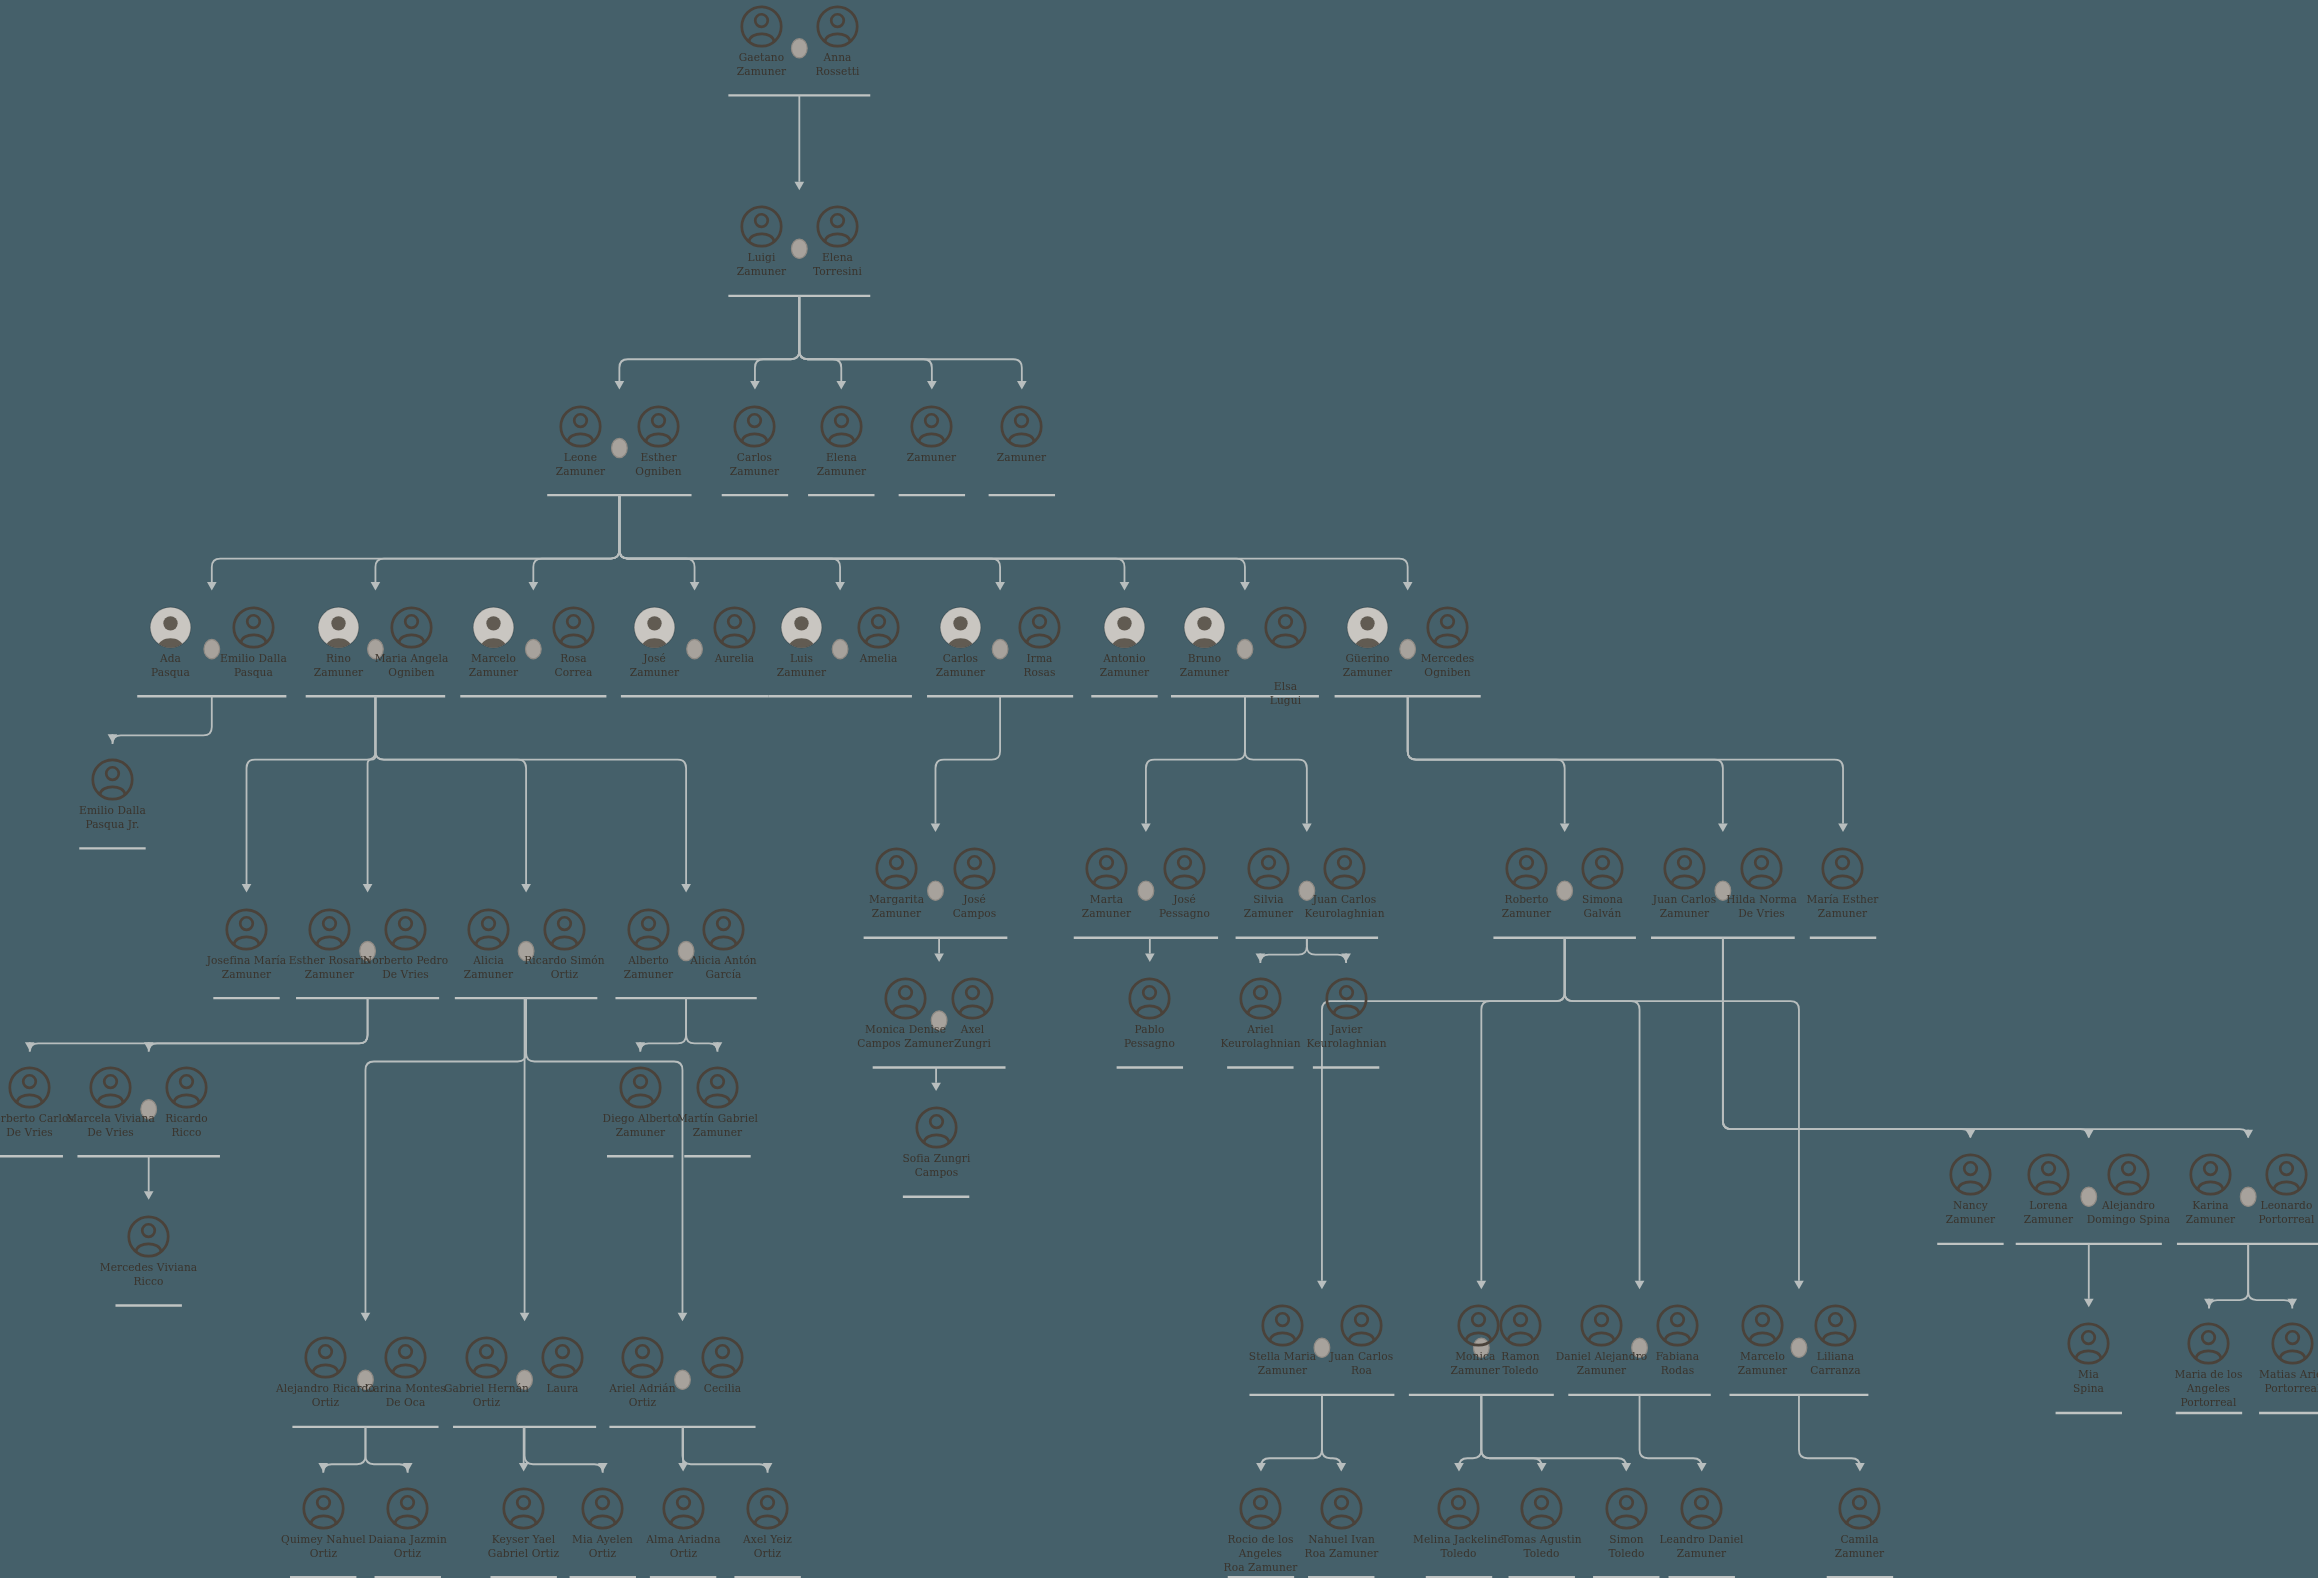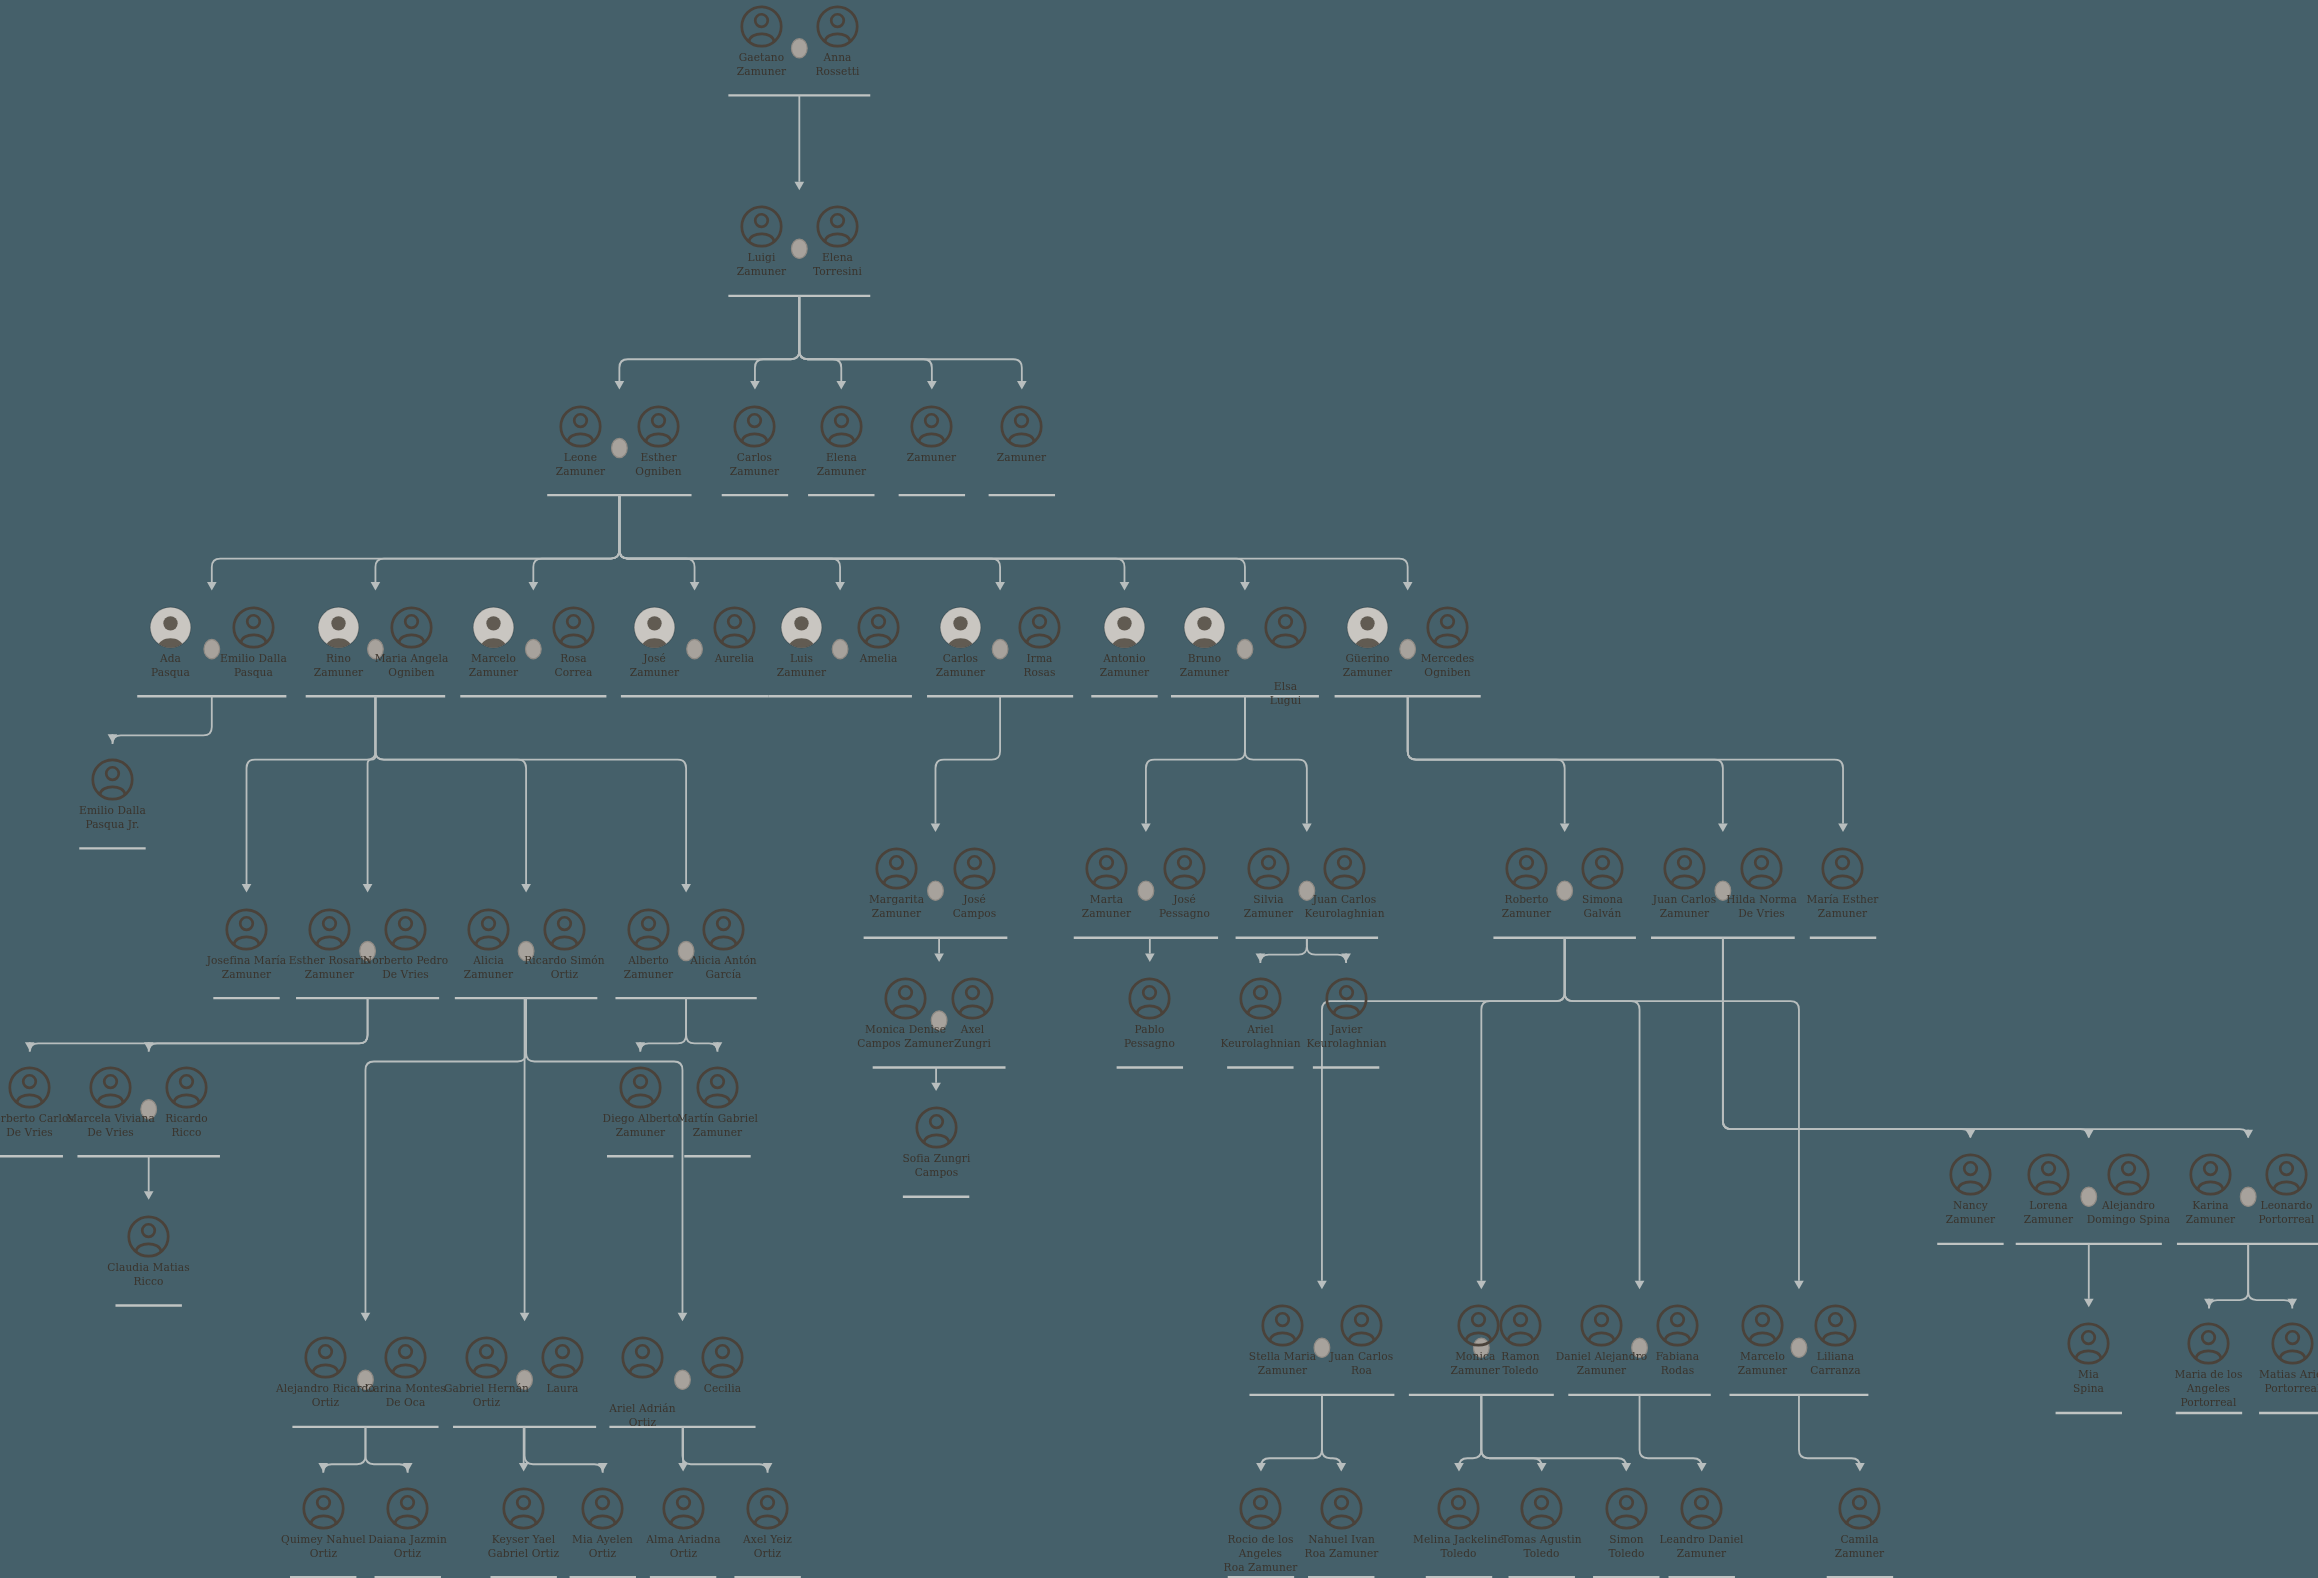--- a/index.html
+++ b/index.html
@@ -860,21 +860,21 @@
         </svg>
         <div class="pname" style="color:#3a342d">Leonardo
 Portorreal</div>
       </div>
       <div class="person" style="left: 91px; top: 1215px;">
         <svg class="avatar" width="43" height="43" viewBox="0 0 72 72">
           <circle cx="36" cy="36" r="33" fill="none" stroke="#4a423a" stroke-width="4.5"></circle>
           <circle cx="36" cy="26" r="10.5" fill="none" stroke="#4a423a" stroke-width="4.5"></circle>
           <path d="M 15 61 C 17 44 55 44 57 61" fill="none" stroke="#4a423a" stroke-width="4.5" stroke-linecap="round"></path>
         </svg>
-        <div class="pname" style="color:#3a342d">Claudia Matias
+        <div class="pname" style="color:#3a342d">Mercedes Viviana
 Ricco</div>
       </div>
       <div class="person" style="left: 1225px; top: 1304px;">
         <svg class="avatar" width="43" height="43" viewBox="0 0 72 72">
           <circle cx="36" cy="36" r="33" fill="none" stroke="#4a423a" stroke-width="4.5"></circle>
           <circle cx="36" cy="26" r="10.5" fill="none" stroke="#4a423a" stroke-width="4.5"></circle>
           <path d="M 15 61 C 17 44 55 44 57 61" fill="none" stroke="#4a423a" stroke-width="4.5" stroke-linecap="round"></path>
         </svg>
         <div class="pname" style="color:#3a342d">Stella Maria
 Zamuner</div>
@@ -998,21 +998,21 @@
 Ortiz</div>
       </div>
       <div class="person" style="left: 505px; top: 1336px;">
         <svg class="avatar" width="43" height="43" viewBox="0 0 72 72">
           <circle cx="36" cy="36" r="33" fill="none" stroke="#4a423a" stroke-width="4.5"></circle>
           <circle cx="36" cy="26" r="10.5" fill="none" stroke="#4a423a" stroke-width="4.5"></circle>
           <path d="M 15 61 C 17 44 55 44 57 61" fill="none" stroke="#4a423a" stroke-width="4.5" stroke-linecap="round"></path>
         </svg>
         <div class="pname" style="color:#3a342d">Laura</div>
       </div>
-      <div class="person" style="left: 585px; top: 1336px; gap: 20px;">
+      <div class="person" style="left: 585px; top: 1336px;">
         <svg class="avatar" width="43" height="43" viewBox="0 0 72 72">
           <circle cx="36" cy="36" r="33" fill="none" stroke="#4a423a" stroke-width="4.5"></circle>
           <circle cx="36" cy="26" r="10.5" fill="none" stroke="#4a423a" stroke-width="4.5"></circle>
           <path d="M 15 61 C 17 44 55 44 57 61" fill="none" stroke="#4a423a" stroke-width="4.5" stroke-linecap="round"></path>
         </svg>
         <div class="pname" style="color:#3a342d">Ariel Adrián
 Ortiz</div>
       </div>
       <div class="person" style="left: 665px; top: 1336px;">
         <svg class="avatar" width="43" height="43" viewBox="0 0 72 72">

